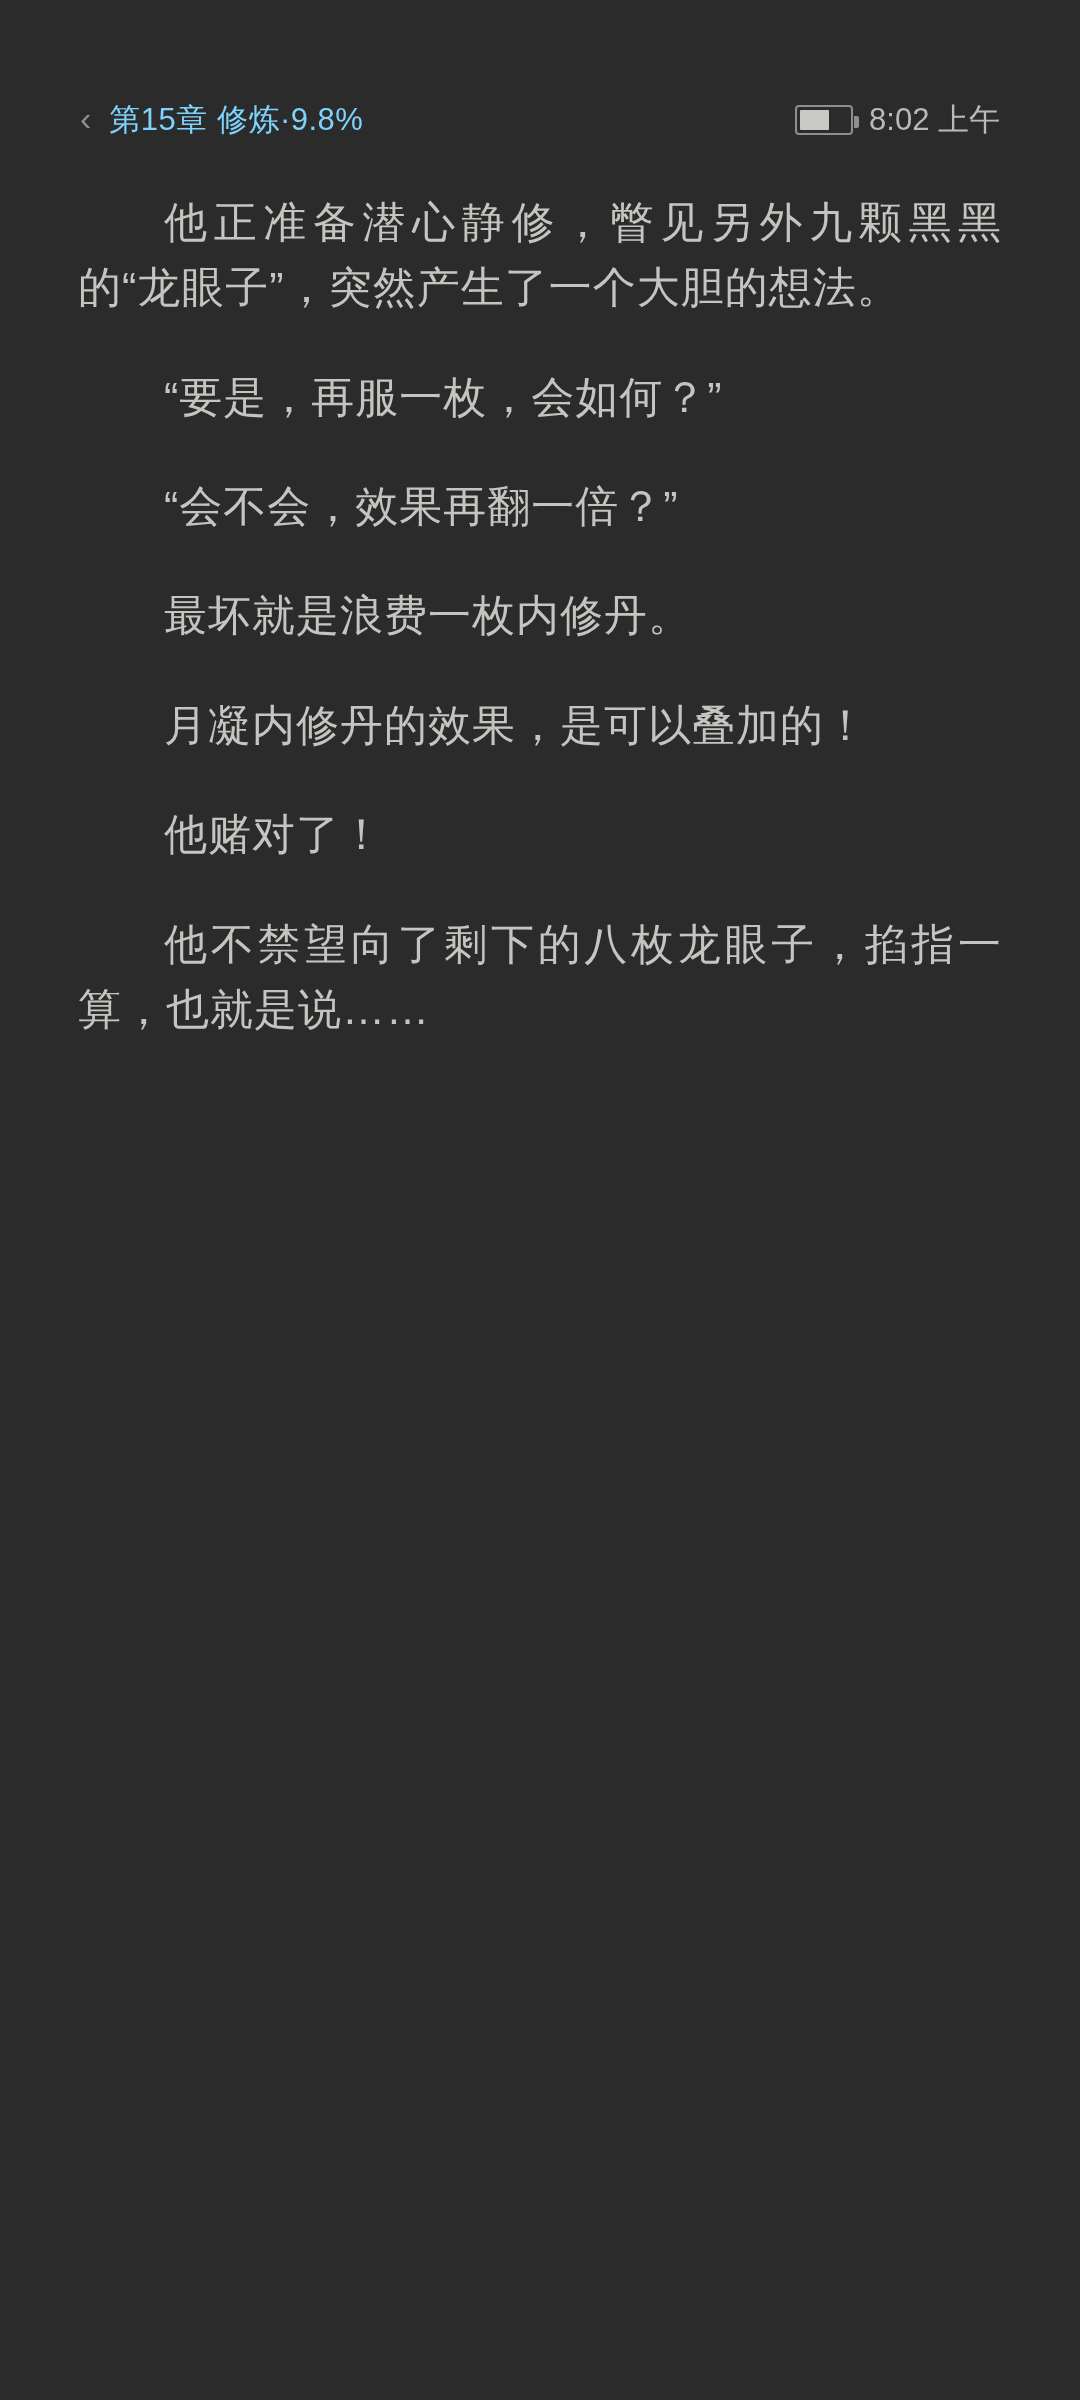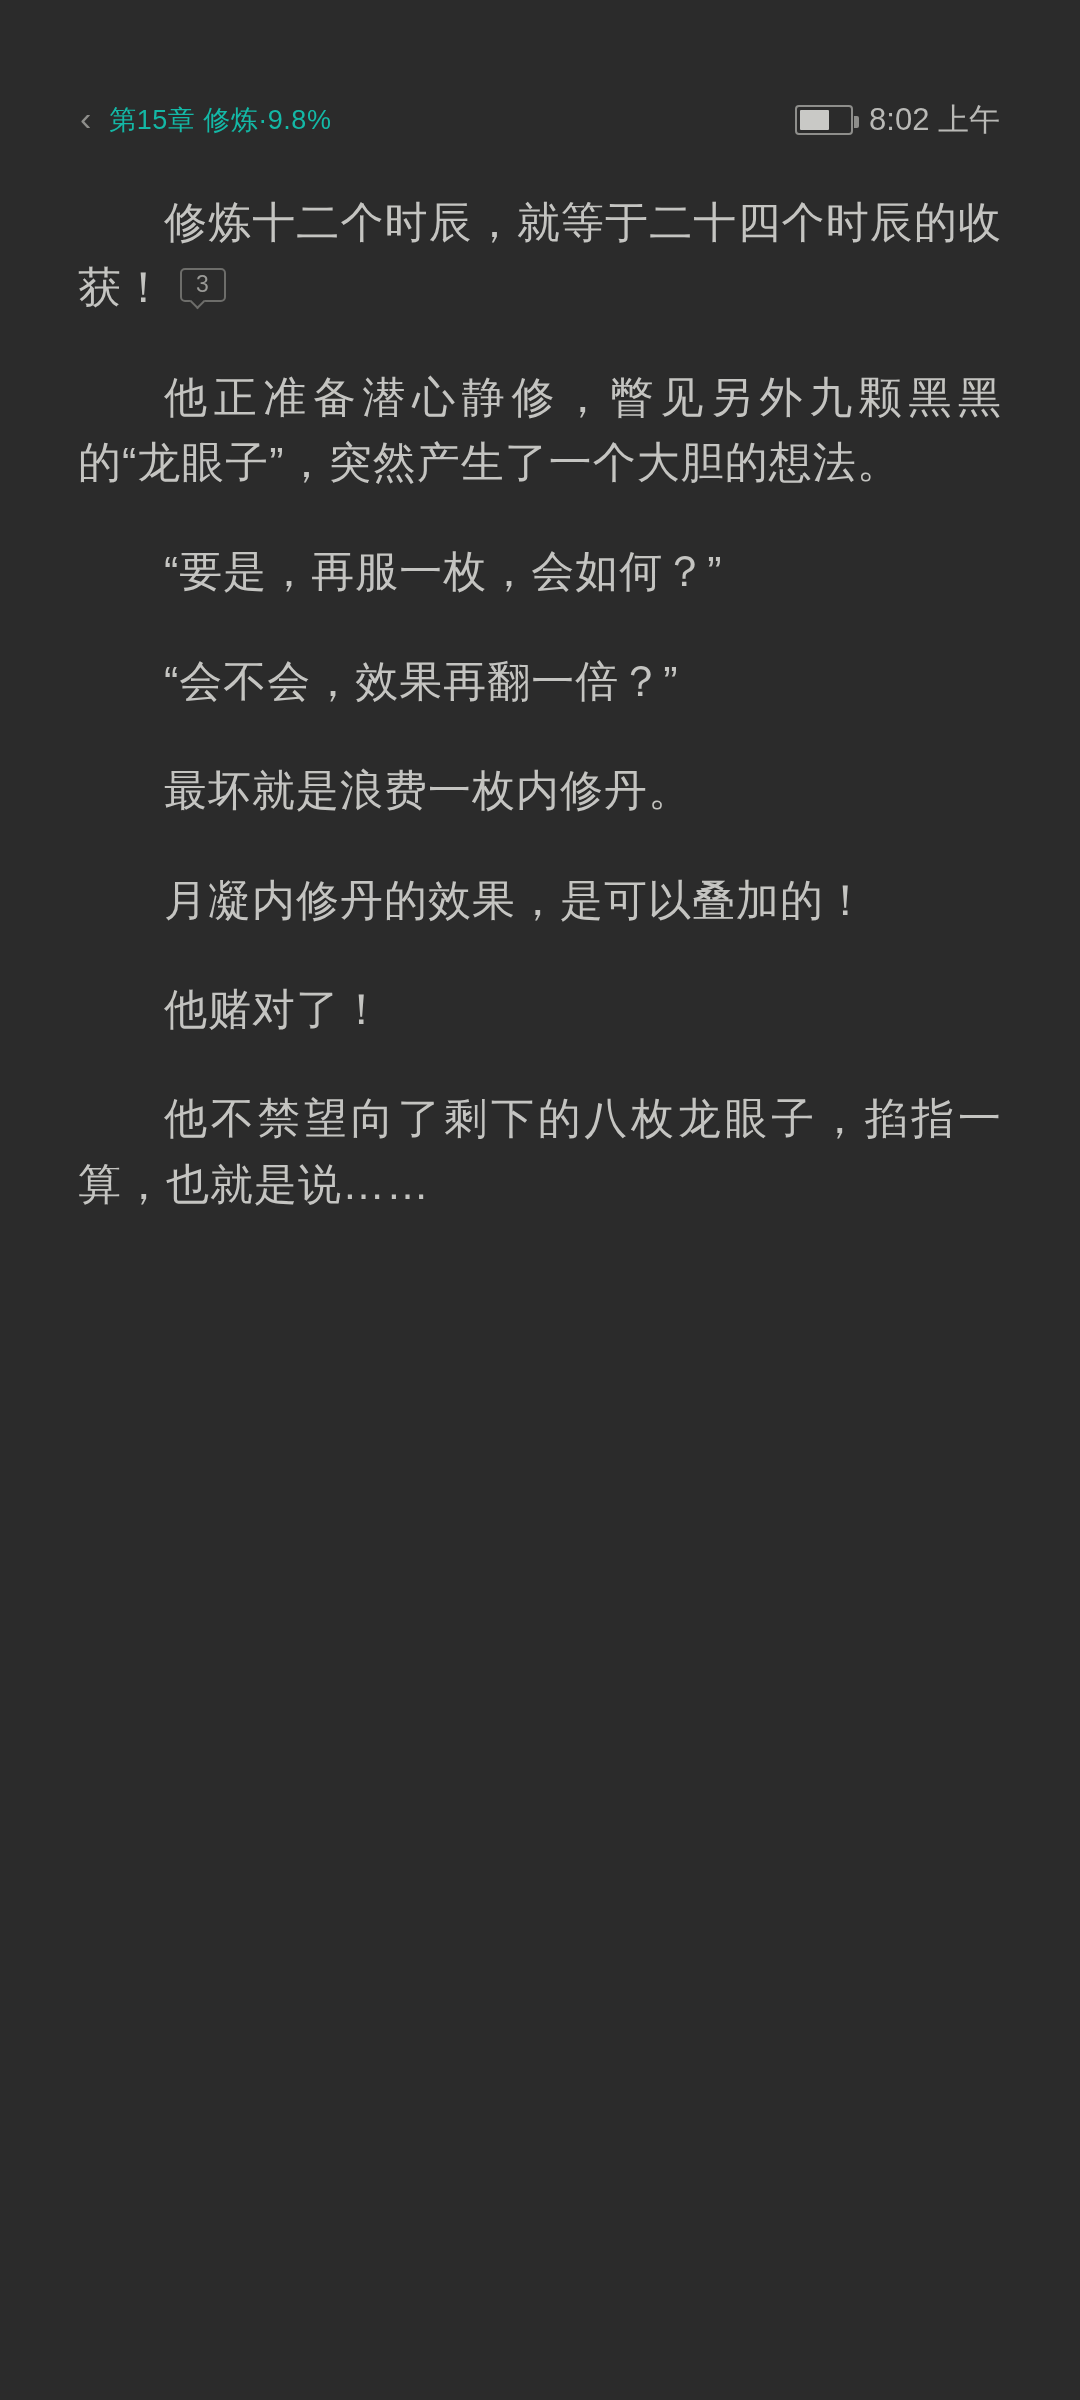--- a/index.html
+++ b/index.html
@@ -32,22 +32,22 @@
     margin-top: 40px;
   }
   .back-icon {
     font-size: 34px;
     line-height: 1;
     color: #8e8e8b;
     display: inline-block;
     transform: translateY(-2px);
   }
   .chapter-label {
-    font-size: 27px;
-    color: #14b8a6;
+    font-size: 31px;
+    color: #7dd3fc;
     letter-spacing: 0.5px;
     white-space: nowrap;
   }
   .status-right {
     display: flex;
     align-items: center;
     gap: 16px;
     margin-top: 40px;
   }
   .battery {
@@ -158,23 +158,20 @@
   <div class="status-right">
     <span class="battery">
       <span class="battery-fill"></span>
     </span>
     <span class="clock">8:02 上午</span>
   </div>
 </div>
 
 <div class="reader">
 
-  <p class="para justify">
-    <span>修炼十二个时辰，就等于二十四个时辰的收获！</span><span class="note-badge">3</span>
-  </p>
 
   <p class="para justify">
     <span>他正准备潜心静修，瞥见另外九颗黑黑的“龙眼子”，突然产生了一个大胆的想法。</span>
   </p>
 
   <p class="para">
     <span>“要是，再服一枚，会如何？”</span>
   </p>
 
   <p class="para">

